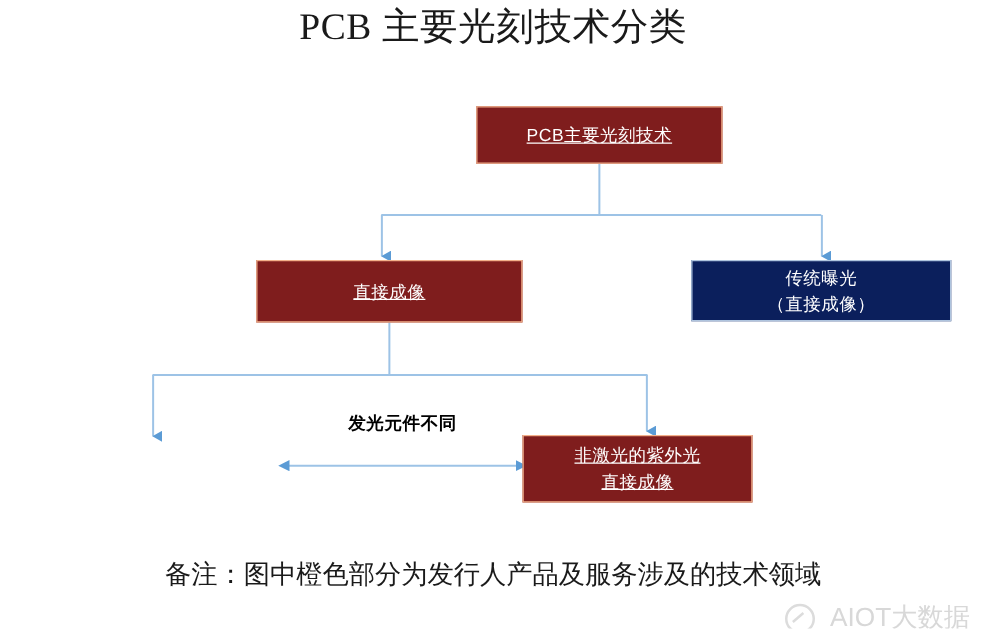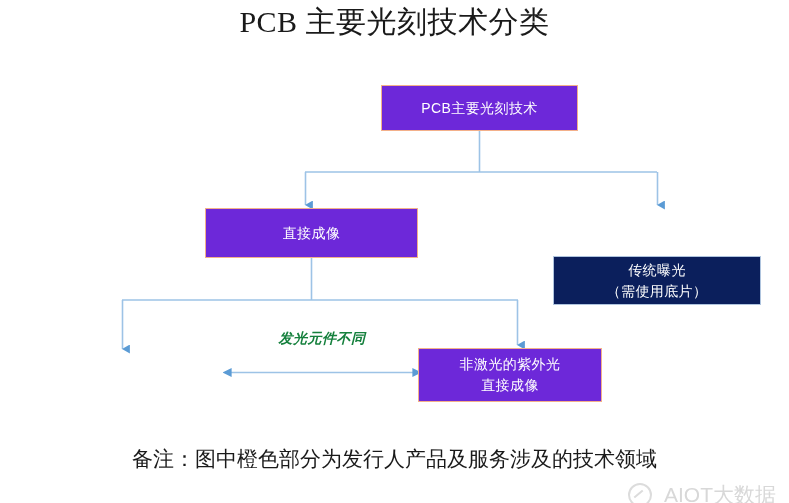--- a/index.html
+++ b/index.html
@@ -59,27 +59,27 @@
     align-items: center;
     justify-content: center;
     text-align: center;
     color: #ffffff;
     font-size: 14px;
     line-height: 21px;
     letter-spacing: 0.4px;
     font-family: "Liberation Sans", "DejaVu Sans", sans-serif;
   }
   .node.orange {
-    background: #6d28d9;
+    background: #7f1d1d;
     border: 1px solid #F3B08A;
+    text-decoration: underline;
   }
   .node.navy {
     background: #0B1F5C;
     border: 1px solid #AFC4DE;
-    margin-top: 48px;
   }
   .node .line {
     display: block;
     white-space: nowrap;
   }
 
   #node-root   { left: 381px; top: 85px;  width: 197px; height: 46px; font-size: 14px; }
   #node-direct { left: 205px; top: 208px; width: 213px; height: 50px; }
   #node-trad   { left: 553px; top: 208px; width: 208px; height: 49px; }
   #node-ldi    { left: 22px;  top: 352px; width: 205px; height: 50px; }
@@ -87,24 +87,23 @@
 
   
   #edge-label {
     position: absolute;
     left: 248px;
     top: 330px;
     width: 148px;
     text-align: center;
     font-size: 14px;
     font-weight: bold;
-    color: #15803d;
+    color: #000000;
     letter-spacing: 0.5px;
     white-space: nowrap;
-    font-style: italic;
   }
 
   
   #caption {
     position: absolute;
     left: 0;
     top: 444px;
     width: 789px;
     text-align: center;
     font-family: "Liberation Serif", "DejaVu Serif", serif;
@@ -190,21 +189,21 @@
     <div class="node orange" id="node-root">
       <span class="line">PCB主要光刻技术</span>
     </div>
 
     <div class="node orange" id="node-direct">
       <span class="line">直接成像</span>
     </div>
 
     <div class="node navy" id="node-trad">
       <span class="line">传统曝光</span>
-      <span class="line">（需使用底片）</span>
+      <span class="line">（直接成像）</span>
     </div>
 
 
     <div class="node orange" id="node-uv">
       <span class="line">非激光的紫外光</span>
       <span class="line">直接成像</span>
     </div>
 
     <div id="edge-label">发光元件不同</div>
 

